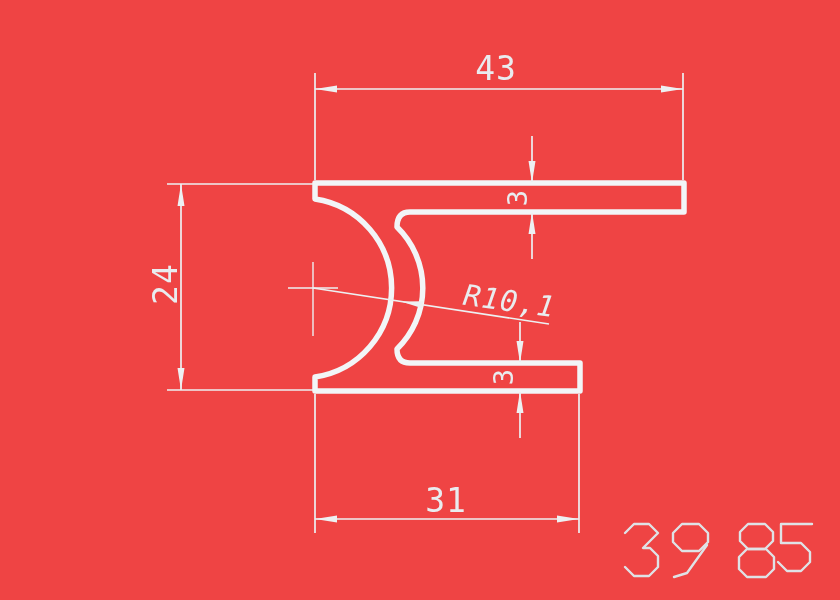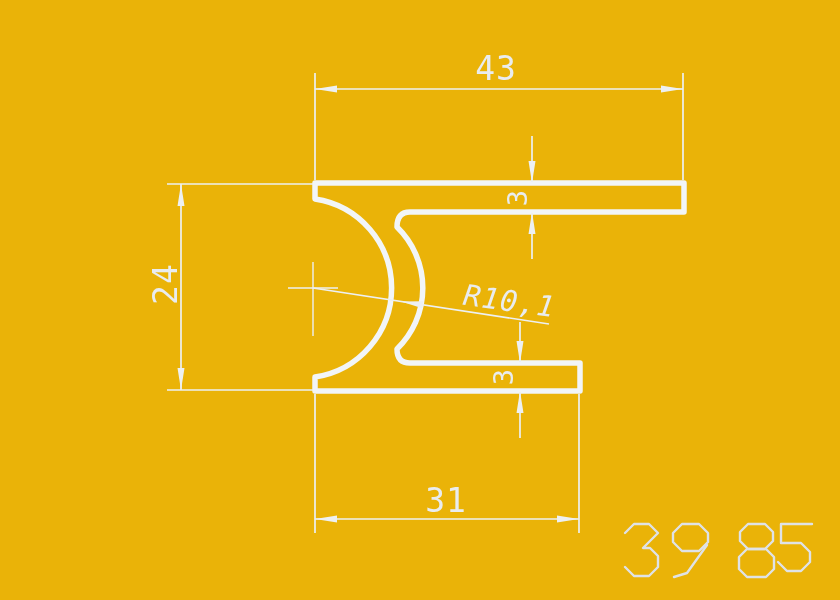--- a/index.html
+++ b/index.html
@@ -1,19 +1,19 @@
 <!DOCTYPE html>
 <html><head>
 <meta charset="utf-8">
 <style>
   html,body{margin:0;padding:0;background:#23282d;}
   .canvas{
     position:relative;
     width:840px;height:600px;
-    background:#eab308;
+    background:#ef4444;
     overflow:hidden;
     font-family:"DejaVu Sans Mono", monospace;
   }
   svg text{
     font-family:"DejaVu Sans Mono", monospace;
     fill:#e9ecef;
   }
   .dim-text{font-size:33px;letter-spacing:1px;}
   .dim-text-small{font-size:27px;}
   .radius-text{font-size:29px;font-style:italic;letter-spacing:1px;}

